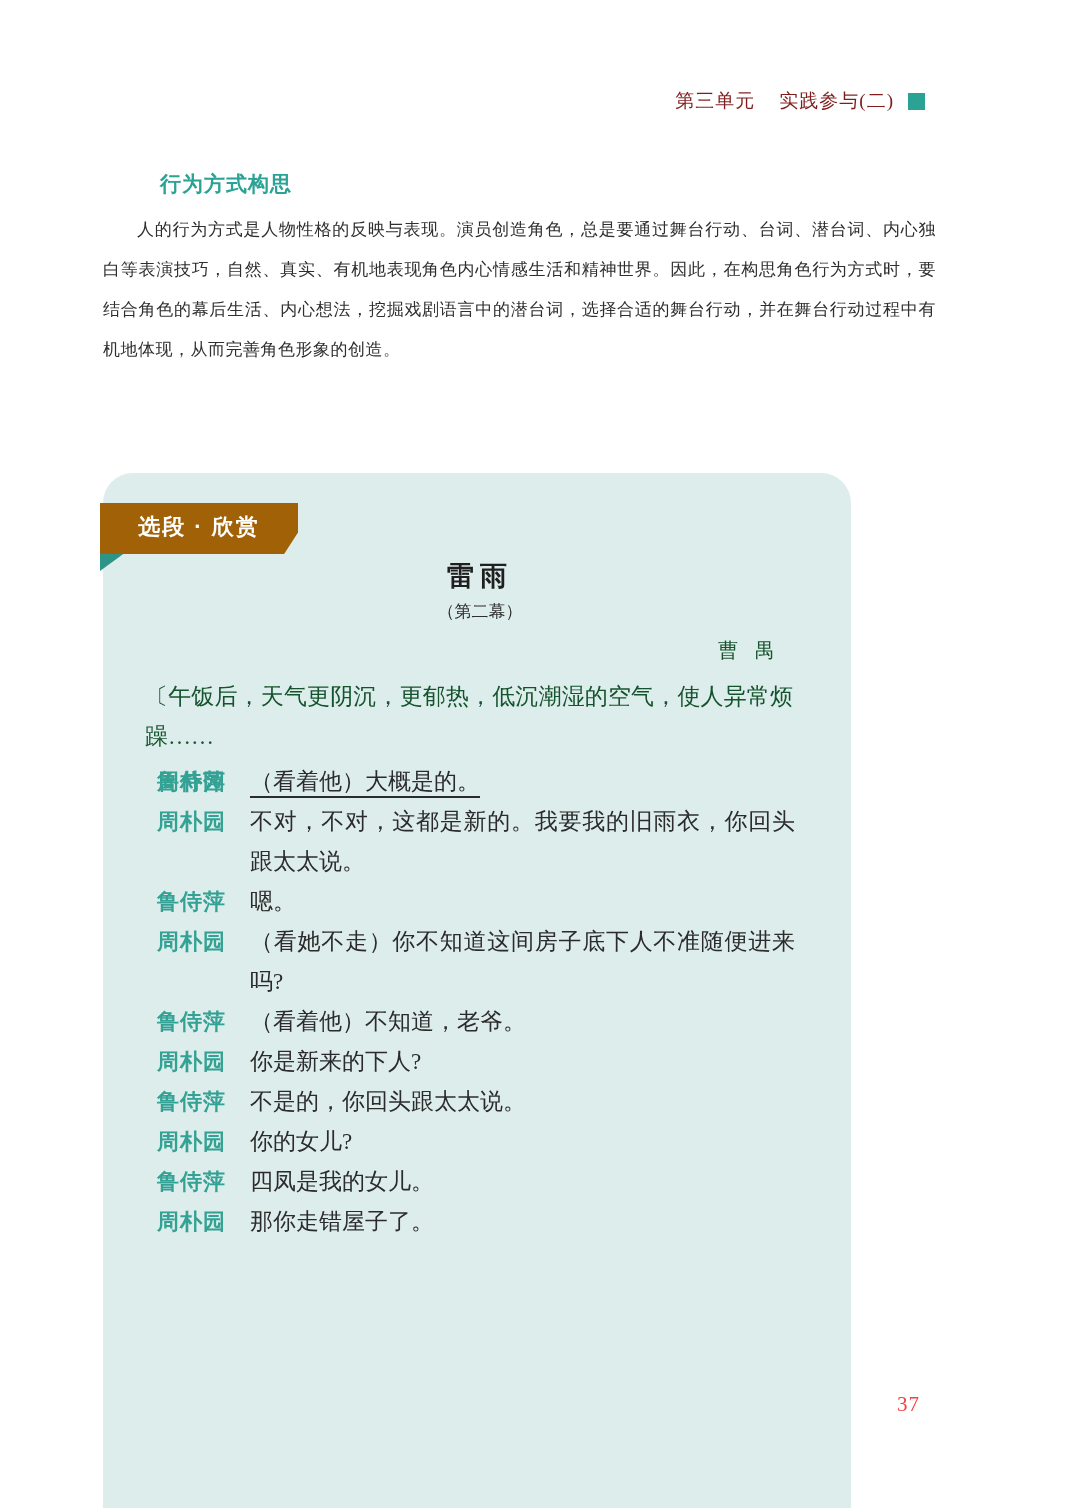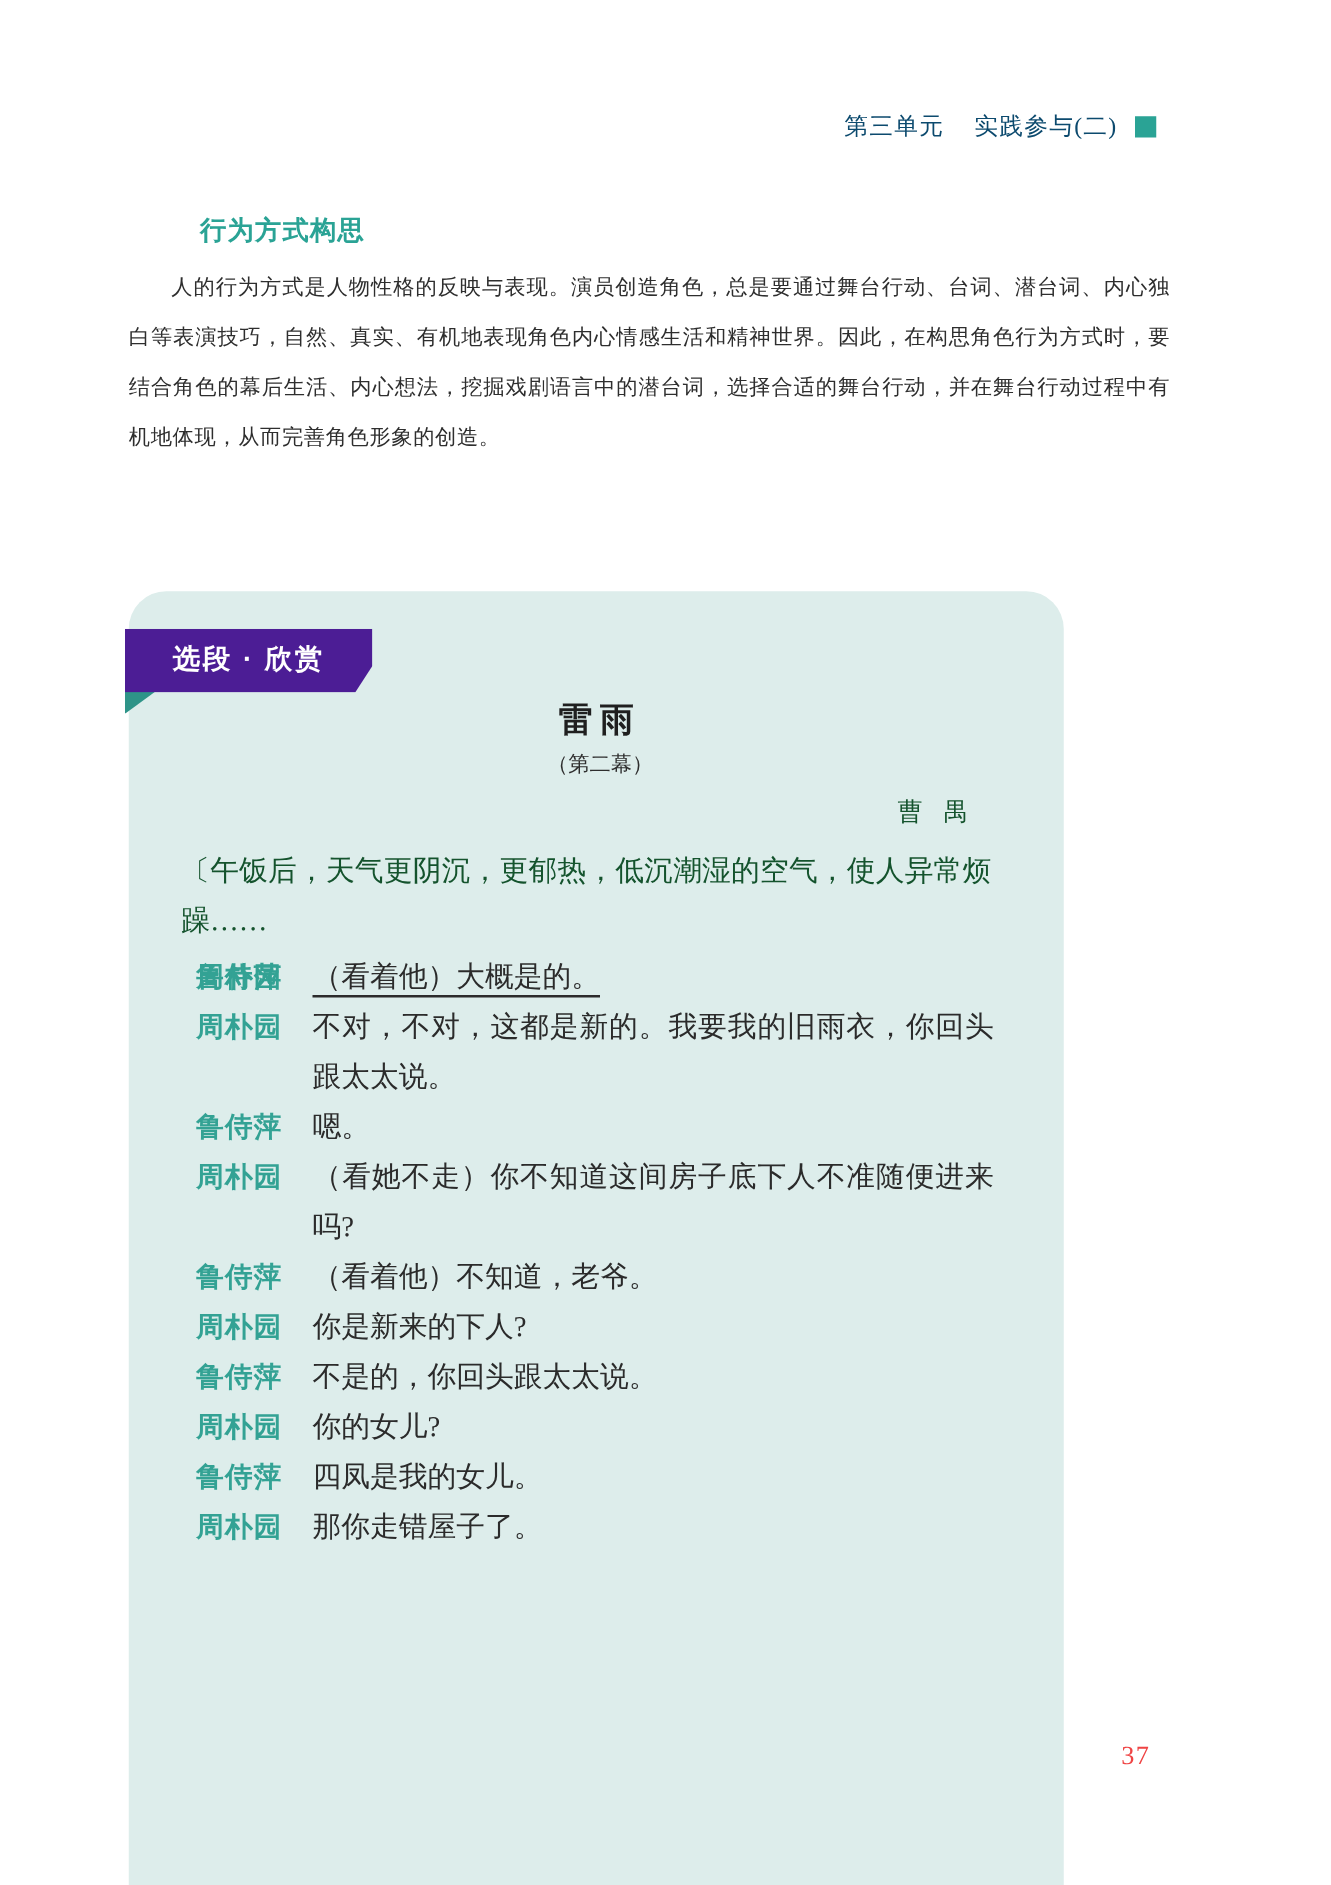--- a/index.html
+++ b/index.html
@@ -15,21 +15,21 @@
 
   
   .running-head {
     position: absolute;
     top: 88px;
     right: 140px;
     display: flex;
     align-items: center;
     gap: 10px;
     font-size: 19px;
-    color: #0c4a6e;
+    color: #7f1d1d;
     letter-spacing: 1px;
   }
   .running-head .unit { margin-right: 14px; }
   .head-square {
     width: 17px; height: 17px;
     background: #2aa395;
     margin-left: 4px;
   }
 
   
@@ -66,21 +66,21 @@
     height: 1161px;
     background: #ddedeb;
     border-radius: 30px;
   }
   .excerpt-tab {
     position: absolute;
     left: 100px;
     top: 503px;
     width: 198px;
     height: 51px;
-    background: #4c1d95;
+    background: #a16207;
     clip-path: polygon(0 0, 100% 0, 100% 58%, 93% 100%, 0 100%);
     display: flex;
     align-items: center;
     justify-content: center;
     font-family: "Liberation Sans", sans-serif;
     font-weight: bold;
     font-size: 22px;
     color: #ffffff;
     letter-spacing: 2px;
     z-index: 3;

